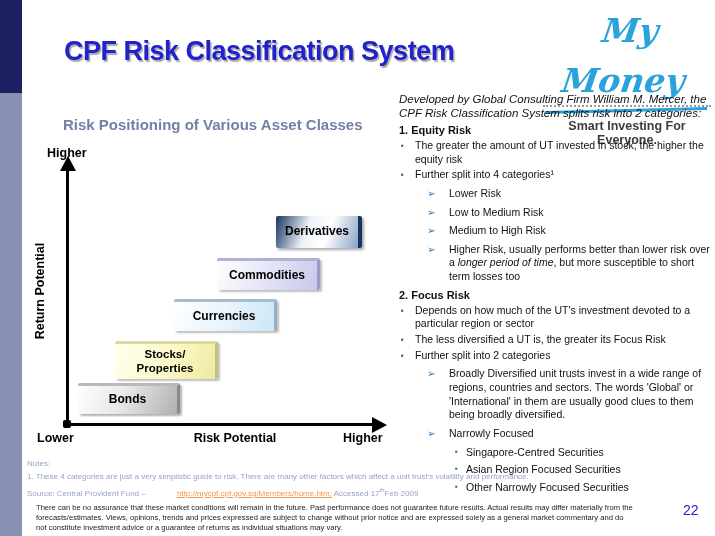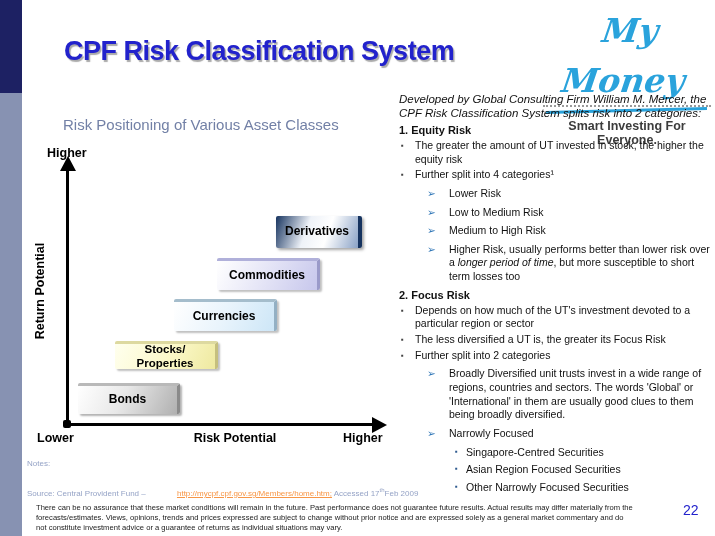--- a/index.html
+++ b/index.html
@@ -16,21 +16,21 @@
     text-shadow:1.5px 1.5px 1px #aaaaaa;margin-left:32px; }
 
   .logo { position:absolute; left:543px; top:6px; width:168px; text-align:center; }
   .logo-script { font-family:"DejaVu Serif", serif; font-style:italic; font-weight:bold;
     font-size:33px; color:#2aa3dc; transform:skewX(-8deg); display:inline-block; line-height:1.5; }
   .logo-dotted { border-top:2px dotted #999; width:100%; }
   .logo-swoosh { height:3px; background:#2aa3dc; width:96%; margin:2px auto 0; transform:rotate(-1.5deg); }
   .logo-tagline { margin-top:7px; font-size:12.5px; font-weight:bold; color:#3c3c3c; }
 
   
-  .chart-title { position:absolute; left:63px; top:116px; font-size:15px; font-weight:normal; color:#7280a6; }
+  .chart-title { position:absolute; left:63px; top:116px; font-size:15px; font-weight:bold; color:#7280a6; }
 
   .y-axis { position:absolute; left:66px; top:170px; width:3px; height:256px; background:#000; }
   .y-arrow { position:absolute; left:60px; top:156px; width:0; height:0;
     border-left:8px solid transparent; border-right:8px solid transparent; border-bottom:15px solid #000; }
   .x-axis { position:absolute; left:66px; top:423px; width:308px; height:3px; background:#000; }
   .x-arrow { position:absolute; left:372px; top:417px; width:0; height:0;
     border-top:8px solid transparent; border-bottom:8px solid transparent; border-left:15px solid #000; }
   .origin-dot { position:absolute; left:63px; top:420px; width:8px; height:8px; background:#000; border-radius:2px; }
 
   .axis-label { position:absolute; font-size:12.5px; font-weight:bold; color:#000;text-align:right; }
@@ -39,21 +39,21 @@
   .lbl-lower { left:37px; top:431px; }
   .lbl-risk { left:160px; top:431px; width:150px; text-align:center; }
   .lbl-higher-right { left:343px; top:431px; }
 
   .box { position:absolute; display:flex; align-items:center; justify-content:center;
     font-weight:bold; font-size:12px; color:#000; text-align:center; white-space:pre-line;
     border-radius:2px; line-height:1.15; }
   .box-bonds { left:78px; top:383px; width:102px; height:31px;
     background:linear-gradient(115deg,#ffffff 0%,#e8e8e8 45%,#b0b0b0 100%);
     border-top:3px solid #b9b9b9; border-right:3px solid #8a8a8a; box-shadow:2px 2px 2px rgba(0,0,0,0.30); }
-  .box-stocks { left:115px; top:341px; width:103px; height:28px; font-size:11.5px;
+  .box-stocks { left:115px; top:341px; width:103px; height:38px; font-size:11.5px;
     background:linear-gradient(115deg,#ffffee 0%,#fbf8c8 55%,#eee9a0 100%);
     border-top:3px solid #ddd9a0; border-right:3px solid #c5bf7e; box-shadow:2px 2px 2px rgba(0,0,0,0.25); }
   .box-currencies { left:174px; top:299px; width:103px; height:32px;
     background:linear-gradient(115deg,#ffffff 0%,#e9f4fc 50%,#cde6f7 100%);
     border-top:3px solid #a5bdcc; border-right:3px solid #93b0c4; box-shadow:2px 2px 2px rgba(0,0,0,0.25); }
   .box-commodities { left:217px; top:258px; width:103px; height:32px;
     background:linear-gradient(115deg,#ffffff 0%,#e4e4f6 50%,#c7c7ec 100%);
     border-top:3px solid #b0b0da; border-right:3px solid #9a9ac9; box-shadow:2px 2px 2px rgba(0,0,0,0.25); }
   .box-derivatives { left:276px; top:216px; width:86px; height:32px;
     background:linear-gradient(110deg,#16335f 0%,#eef2f8 38%,#ffffff 62%,#8aa2c6 100%);
@@ -176,19 +176,20 @@
       <span class="dot">▪</span>
       <span>Asian Region Focused Securities</span>
     </div>
     <div class="sub-row">
       <span class="dot">▪</span>
       <span>Other Narrowly Focused Securities</span>
     </div>
   </div>
 
   <div class="notes-label">Notes:</div>
+  <div class="note-1">1. These 4 categories are just a very simplistic guide to risk. There are many other factors which affect a unit trust's volatility and performance.</div>
   <div class="source-line">
     <span>Source: Central Provident Fund – </span><a href="#">http://mycpf.cpf.gov.sg/Members/home.htm;</a><span> Accessed 17</span><sup>th</sup><span>Feb 2009</span>
   </div>
   <div class="disclaimer">There can be no assurance that these market conditions will remain in the future.  Past performance does not guarantee future results.  Actual results may differ materially from the forecasts/estimates. Views, opinions, trends and prices expressed are subject to change without prior notice and are expressed solely as a general market commentary and do not constitute investment advice or a guarantee of returns as individual situations may vary.</div>
   <div class="page-number">22</div>
 
 </div>
 
 </body></html>

